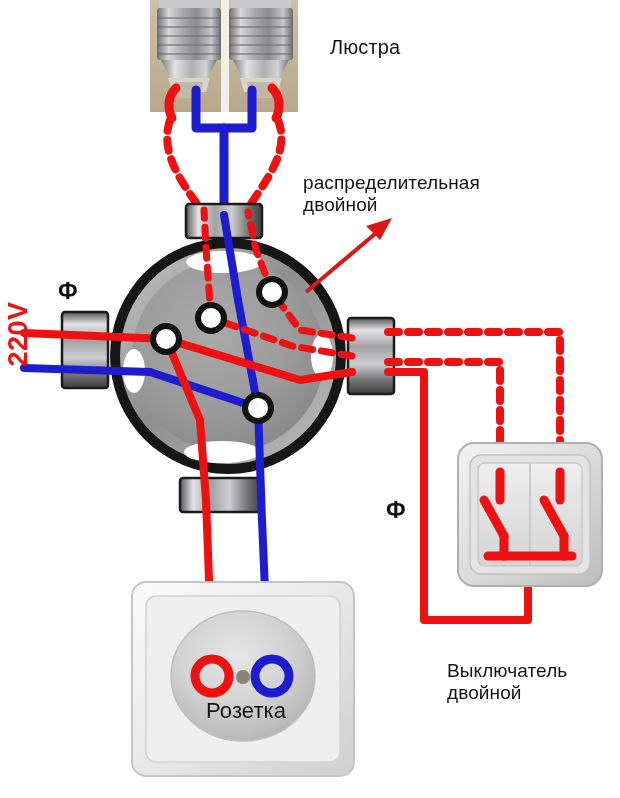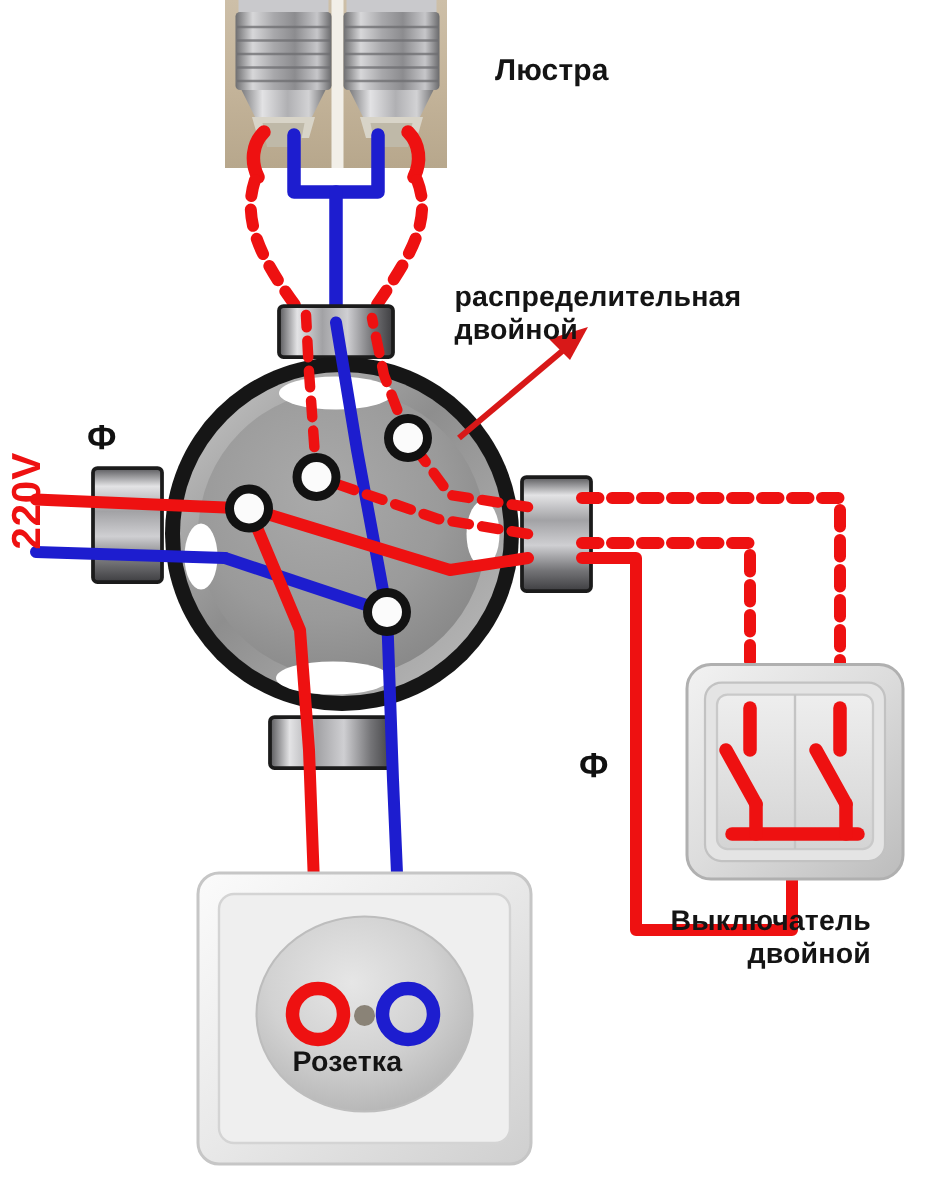--- a/index.html
+++ b/index.html
@@ -14,34 +14,34 @@
   #stage {
     position: relative;
     width: 620px;
     height: 798px;
     background: #ffffff;
     overflow: hidden;
   }
   .lbl {
     position: absolute;
     color: #141414;
-    font-weight: 700;
+    font-weight: 400;
     line-height: 1.18;
     white-space: pre;
     letter-spacing: .1px;
   }
   #label-chandelier { left: 330px; top: 36px; font-size: 20px; }
   #label-junction-box {
-    left: 303px; top: 188px; font-size: 19px;
+    left: 303px; top: 172px; font-size: 19px;
   }
   #label-socket {
-    left: 195px; top: 698px; font-size: 19px;
+    left: 206px; top: 698px; font-size: 22px;
   }
   #label-switch {
-    left: 447px; top: 604px; font-size: 19px; text-align: right;
+    left: 447px; top: 660px; font-size: 19px; text-align: left;
   }
   #label-220v {
     left: -14px; top: 318px;
     color: #ee1111; font-size: 27px; font-weight: 700;
     transform: rotate(-90deg);
     transform-origin: center center;
     letter-spacing: .5px;
   }
   .phase-mark {
     position: absolute;

